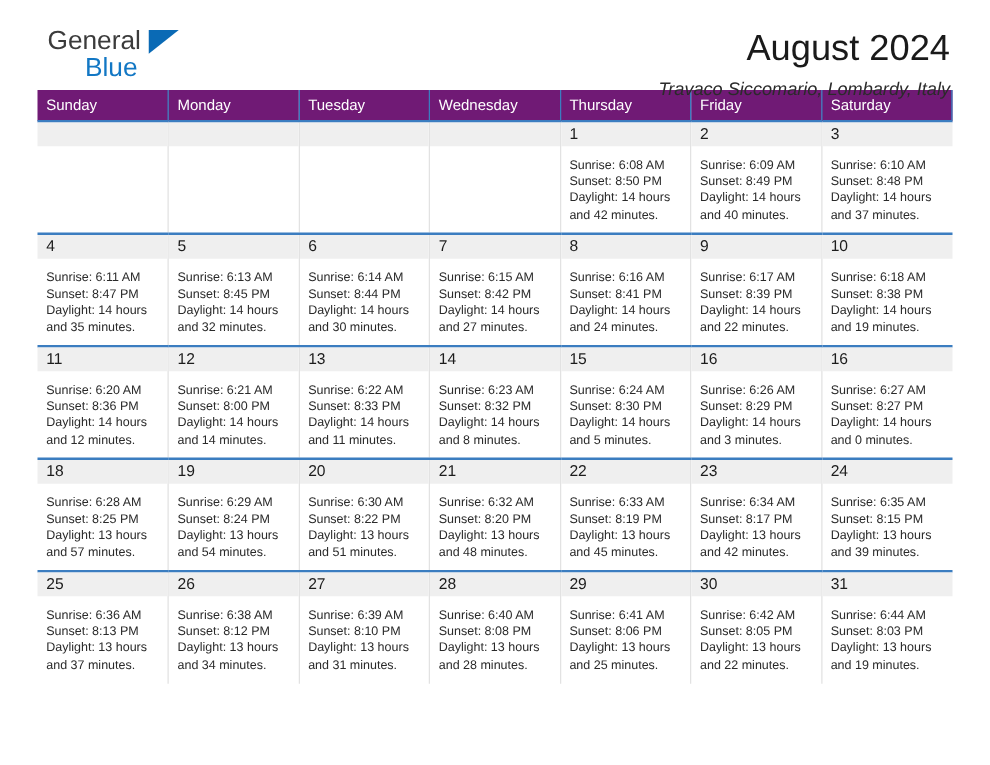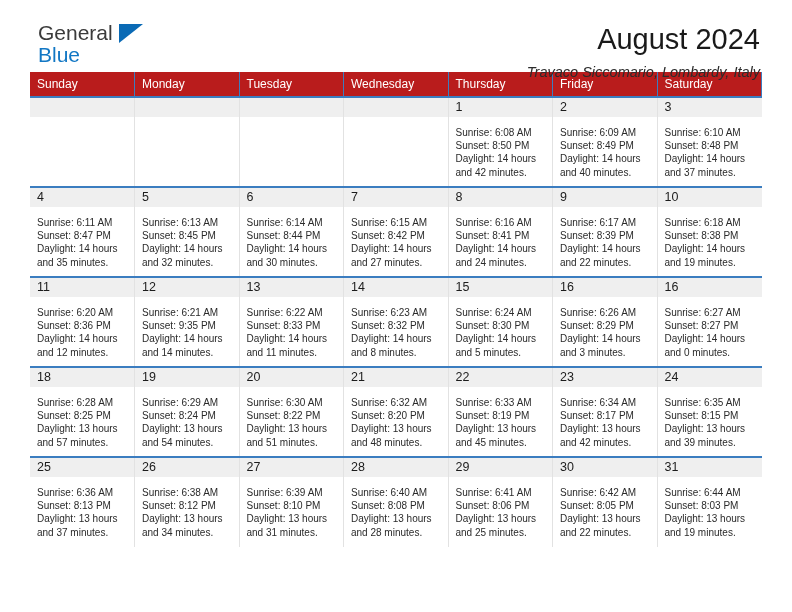--- a/index.html
+++ b/index.html
@@ -45,20 +45,21 @@
     letter-spacing: 0px;
     line-height: 22px;
     display: block;
     font-family: "Liberation Sans", sans-serif;
   }
   .logo-blue {
     font-size: 21px;
     color: #1277c4;
     line-height: 22px;
     display: block;
+    margin-left: 30px;
   }
   .logo-tri {
     position: absolute;
     left: 89px;
     top: 2px;
     width: 0;
     height: 0;
     border-left: 24px solid #0a6ab5;
     border-bottom: 19px solid transparent;
   }
@@ -82,21 +83,21 @@
     font-style: italic;
   }
 
   
   .cal {
     width: 732px;
     border-collapse: collapse;
     table-layout: fixed;
   }
   .cal th {
-    background: #b91c1c;
+    background: #701a75;
     color: #ffffff;
     font-size: 12px;
     font-weight: normal;
     text-align: left;
     padding: 5px 0 5px 7px;
     height: 20px;
     box-sizing: border-box;
     border-right: 1px solid #3b7dc0;
   }
   .weekrow > td {
@@ -332,21 +333,21 @@
             <div>Daylight: 14 hours</div>
             <div>and 12 minutes.</div>
           </div>
         </div>
           </td>
         <td>
             <div class="cell-inner">
           <div class="daynum">12</div>
           <div class="info">
             <div>Sunrise: 6:21 AM</div>
-            <div>Sunset: 9:35 PM</div>
+            <div>Sunset: 8:00 PM</div>
             <div>Daylight: 14 hours</div>
             <div>and 14 minutes.</div>
           </div>
         </div>
           </td>
         <td>
             <div class="cell-inner">
           <div class="daynum">13</div>
           <div class="info">
             <div>Sunrise: 6:22 AM</div>

